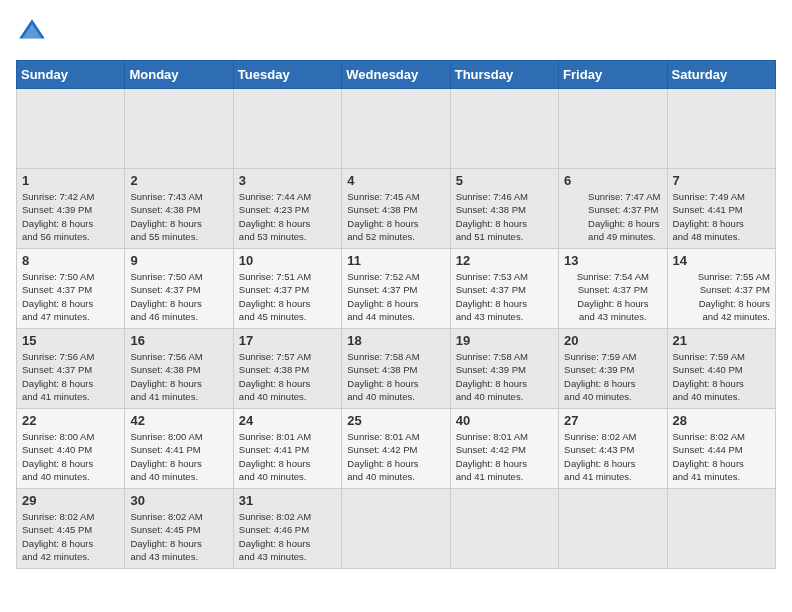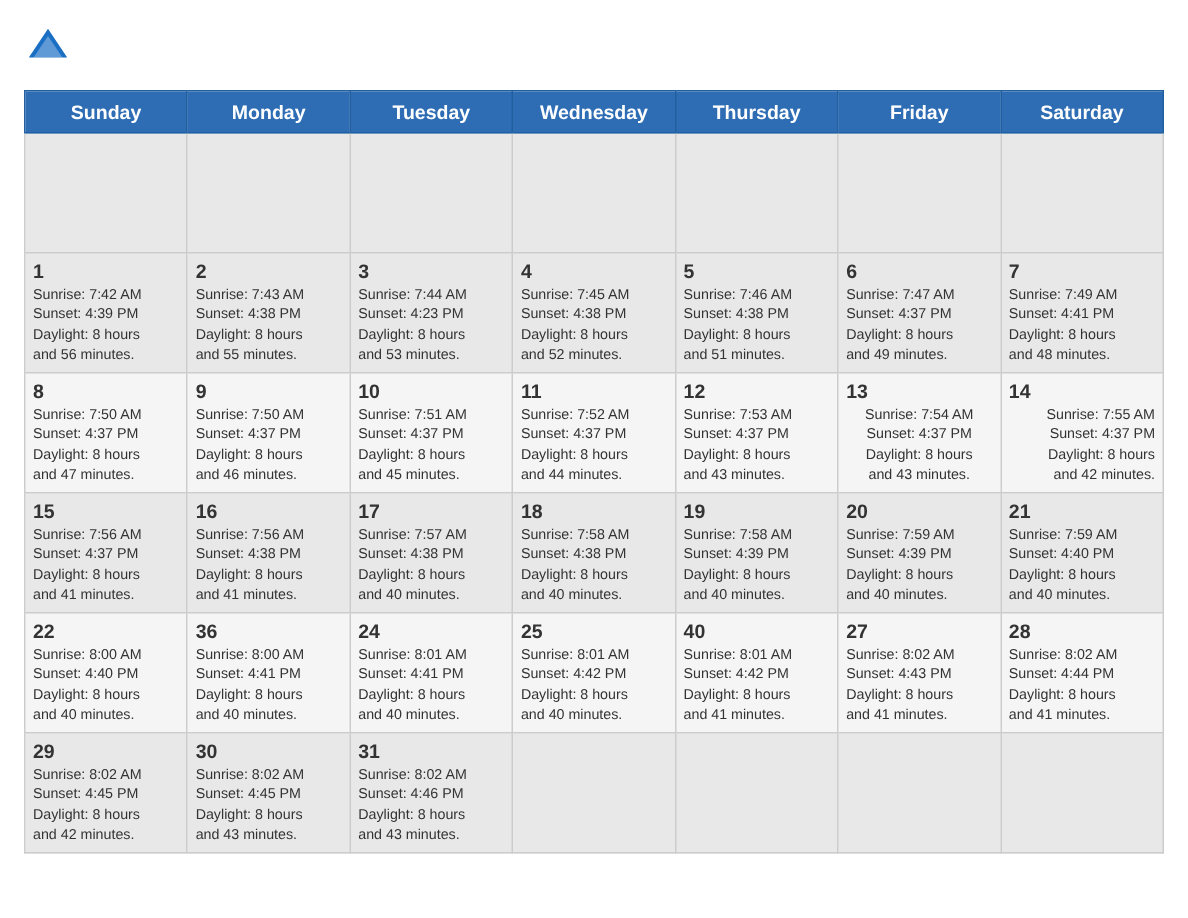--- a/index.html
+++ b/index.html
@@ -48,21 +48,21 @@
       width: 100%;
       border-collapse: collapse;
       table-layout: fixed;
     }
     thead tr th {
       background-color: #2E6DB4;
       color: #fff;
       font-size: 13px;
       font-weight: bold;
       padding: 6px 4px;
-      text-align: center;
+      text-align: left;
       border: 1px solid #2060a0;
     }
     tbody tr td {
       border: 1px solid #ccc;
       vertical-align: top;
       padding: 4px 5px;
       font-size: 10px;
       color: #333;
       background: #fff;
       height: 80px;
@@ -161,21 +161,21 @@
         </td>
         <td>
           <span class="day-number">5</span>
           <div class="cell-content" style="white-space: pre-line;">Sunrise: 7:46 AM
 Sunset: 4:38 PM
 Daylight: 8 hours
 and 51 minutes.</div>
         </td>
         <td>
           <span class="day-number">6</span>
-          <div class="cell-content" style="white-space: pre-line;">Sunrise: 7:47 AM
+          <div class="cell-content" style="white-space: pre-line; margin-left: 24px;">Sunrise: 7:47 AM
 Sunset: 4:37 PM
 Daylight: 8 hours
 and 49 minutes.</div>
         </td>
         <td>
           <span class="day-number">7</span>
           <div class="cell-content" style="white-space: pre-line;">Sunrise: 7:49 AM
 Sunset: 4:41 PM
 Daylight: 8 hours
 and 48 minutes.</div>
@@ -285,21 +285,21 @@
       </tr>
       <tr>
         <td>
           <span class="day-number">22</span>
           <div class="cell-content" style="white-space: pre-line;">Sunrise: 8:00 AM
 Sunset: 4:40 PM
 Daylight: 8 hours
 and 40 minutes.</div>
         </td>
         <td>
-          <span class="day-number">36</span>
+          <span class="day-number">42</span>
           <div class="cell-content" style="white-space: pre-line;">Sunrise: 8:00 AM
 Sunset: 4:41 PM
 Daylight: 8 hours
 and 40 minutes.</div>
         </td>
         <td>
           <span class="day-number">24</span>
           <div class="cell-content" style="white-space: pre-line;">Sunrise: 8:01 AM
 Sunset: 4:41 PM
 Daylight: 8 hours

